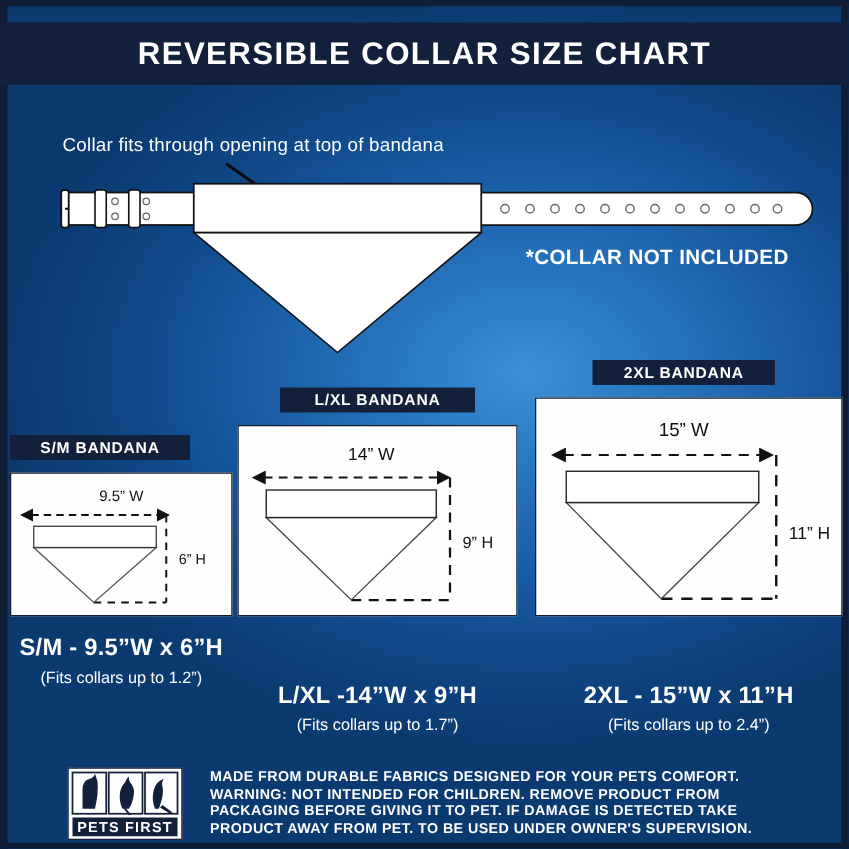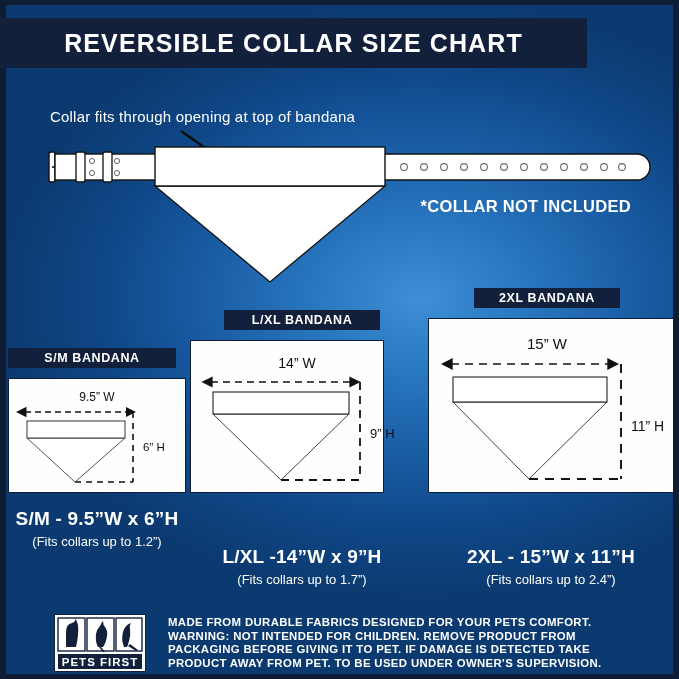--- a/index.html
+++ b/index.html
@@ -16,21 +16,21 @@
   }
   
   #frame-top,#frame-bottom,#frame-left,#frame-right{position:absolute;background:#0e1c34;}
   #frame-top{left:0;top:0;width:679px;height:5px;}
   #frame-bottom{left:0;bottom:0;width:679px;height:5px;}
   #frame-left{left:0;top:0;width:6px;height:679px;}
   #frame-right{right:0;top:0;width:6px;height:679px;}
 
   
   #header-band{
-    position:absolute;left:0;top:18px;width:587px;height:50px;
+    position:absolute;left:0;top:18px;width:679px;height:50px;
     background:#12203c;
     display:flex;align-items:center;justify-content:center;
   }
   #title{
     color:#ffffff;font-size:25px;font-weight:bold;
     letter-spacing:1.1px;white-space:nowrap;
     font-family:"Liberation Sans",sans-serif;
   }
 
   
@@ -132,21 +132,21 @@
 
     <g>
       <polygon points="155,56 385,56 270,152" fill="#fff" stroke="#111" stroke-width="1.3"></polygon>
       <rect x="155" y="17" width="230" height="39" fill="#fff" stroke="#111" stroke-width="1.4"></rect>
     </g>
   </svg>
 
   <div id="collar-not-included">*COLLAR NOT INCLUDED</div>
 
   <div class="size-col" style="left:8px;top:348px;width:180px;">
-    <div class="tag" style="width:168px;">S/M BANDANA</div>
+    <div class="tag" style="width:144px;">S/M BANDANA</div>
     <div class="card" style="width:178px;height:115px;margin-top:10px;">
       <svg width="176" height="113">
         <defs>
           <marker id="a1s" markerWidth="7" markerHeight="7" refX="6" refY="3.5" orient="auto">
             <path d="M7,0 L0,3.5 L7,7 z" fill="#111"></path>
           </marker>
           <marker id="a1e" markerWidth="7" markerHeight="7" refX="1" refY="3.5" orient="auto">
             <path d="M0,0 L7,3.5 L0,7 z" fill="#111"></path>
           </marker>
         </defs>
@@ -158,21 +158,21 @@
         <polygon points="18,59 116,59 66,103" fill="#fff" stroke="#555" stroke-width="1"></polygon>
         <rect x="18" y="42" width="98" height="17" fill="#fff" stroke="#333" stroke-width="1"></rect>
       </svg>
     </div>
     <div class="cap-main" style="width:178px;margin-top:15px;text-align:center;">S/M - 9.5”W x 6”H</div>
     <div class="cap-sub" style="width:178px;">(Fits collars up to 1.2”)</div>
   </div>
 
   <div class="size-col" style="left:190px;top:310px;width:224px;">
     <div class="tag" style="width:156px;margin-left:34px;">L/XL BANDANA</div>
-    <div class="card" style="width:194px;height:153px;margin-top:10px;">
+    <div class="card" style="width:224px;height:153px;margin-top:10px;">
       <svg width="222" height="151">
         <text x="106" y="27" font-size="14" font-family="Liberation Sans, sans-serif" fill="#111" text-anchor="middle">14” W</text>
         <line x1="20" y1="41" x2="160" y2="41" stroke="#111" stroke-width="1.6" stroke-dasharray="7,5" marker-start="url(#a1s)" marker-end="url(#a1e)"></line>
         <line x1="169" y1="41" x2="169" y2="139" stroke="#111" stroke-width="1.8" stroke-dasharray="8,6"></line>
         <line x1="90" y1="139" x2="169" y2="139" stroke="#111" stroke-width="1.8" stroke-dasharray="8,6"></line>
         <text x="179" y="97" font-size="13" font-family="Liberation Sans, sans-serif" fill="#111">9” H</text>
         <polygon points="22,73 158,73 90,139" fill="#fff" stroke="#444" stroke-width="1"></polygon>
         <rect x="22" y="51" width="136" height="22" fill="#fff" stroke="#222" stroke-width="1.1"></rect>
       </svg>
     </div>

